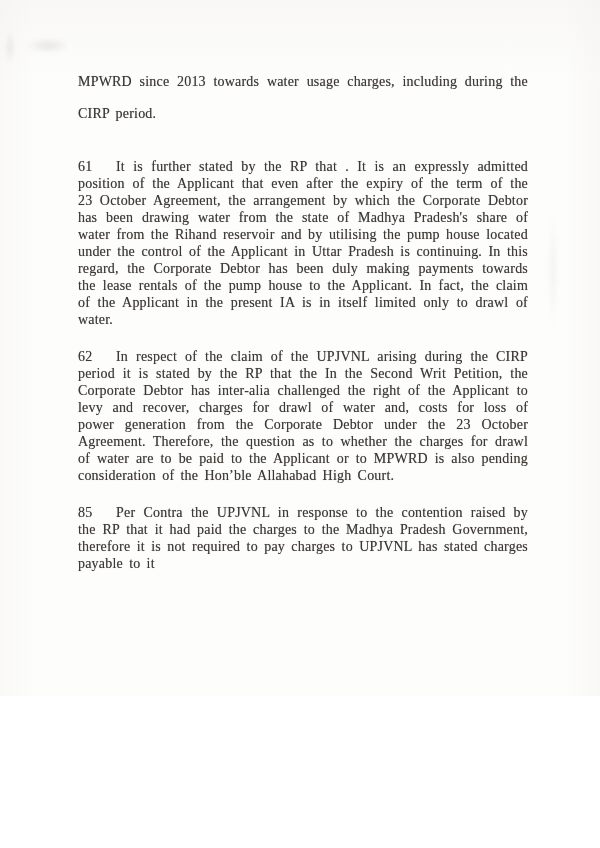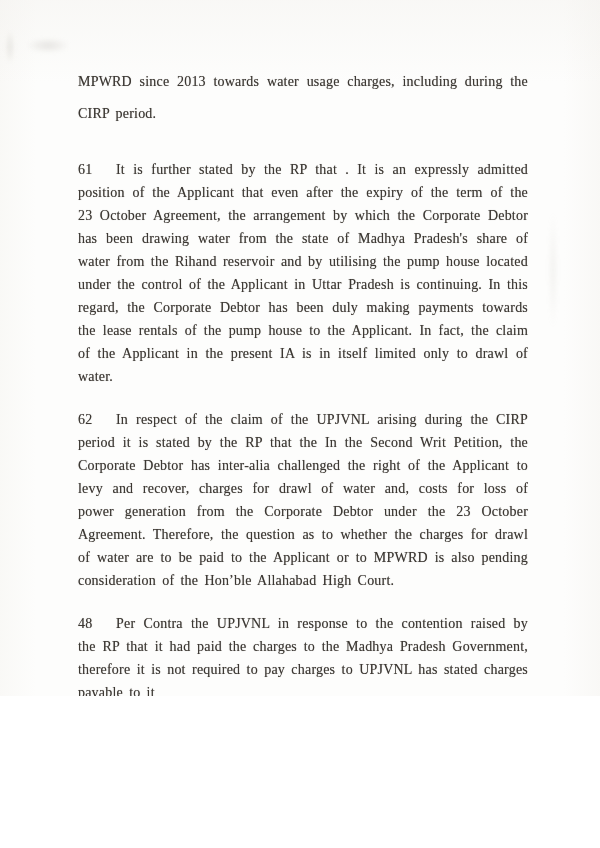--- a/index.html
+++ b/index.html
@@ -29,21 +29,21 @@
     position:absolute;
     left:78px;right:72px;top:66px;
     text-align:justify;
     font-size:14px;
     letter-spacing:.2px;
     word-spacing:2.5px;
     text-shadow:0 0 .7px rgba(70,64,58,.55);
   }
   .content p{margin:0;}
   .intro{line-height:32px;margin:0 0 28px 0 !important;}
-  .para{line-height:23px;margin:0 0 20px 0 !important;}
+  .para{line-height:17px;margin:0 0 20px 0 !important;}
   .para-num{display:inline-block;min-width:38px;letter-spacing:.2px;}
   .footer{
     position:absolute;left:68px;top:761px;
     font-size:10.5px;line-height:12.5px;
     letter-spacing:.2px;color:#48443e;
     text-shadow:0 0 .6px rgba(70,64,58,.5);
     white-space:pre;
   }
   .footer .case-title{margin-left:-4px;}
   .page-indicator{
@@ -68,21 +68,21 @@
 
     <p class="para">
       <span class="para-num">61</span><span>It is further stated by the RP that . It is an expressly admitted position of the Applicant that even after the expiry of the term of the 23 October Agreement, the arrangement by which the Corporate Debtor has been drawing water from the state of Madhya Pradesh's share of water from the Rihand reservoir and by utilising the pump house located under the control of the Applicant in Uttar Pradesh is continuing. In this regard, the Corporate Debtor has been duly making payments towards the lease rentals of the pump house to the Applicant. In fact, the claim of the Applicant in the present IA is in itself limited only to drawl of water.</span>
     </p>
 
     <p class="para">
       <span class="para-num">62</span><span>In respect of the claim of the UPJVNL arising during the CIRP period it is stated by the RP that the In the Second Writ Petition, the Corporate Debtor has inter-alia challenged the right of the Applicant to levy and recover, charges for drawl of water and, costs for loss of power generation from the Corporate Debtor under the 23 October Agreement. Therefore, the question as to whether the charges for drawl of water are to be paid to the Applicant or to MPWRD is also pending consideration of the Hon’ble Allahabad High Court.</span>
     </p>
 
     <p class="para">
-      <span class="para-num">48</span><span>Per Contra the UPJVNL in response to the contention raised by the RP that it had paid the charges to the Madhya Pradesh Government, therefore it is not required to pay charges to UPJVNL has stated charges payable to it</span>
+      <span class="para-num">85</span><span>Per Contra the UPJVNL in response to the contention raised by the RP that it had paid the charges to the Madhya Pradesh Government, therefore it is not required to pay charges to UPJVNL has stated charges payable to it</span>
     </p>
   </div>
 
   <div class="page-indicator">Page 39 of 49</div>
 
   <div class="footer">
     <div class="case-title">ICICI Bank Ltd. Vs. Essar Power M.P  Limited</div>
   </div>
 
   <svg class="pen-flourish" width="104" height="88" viewBox="0 0 104 88">

